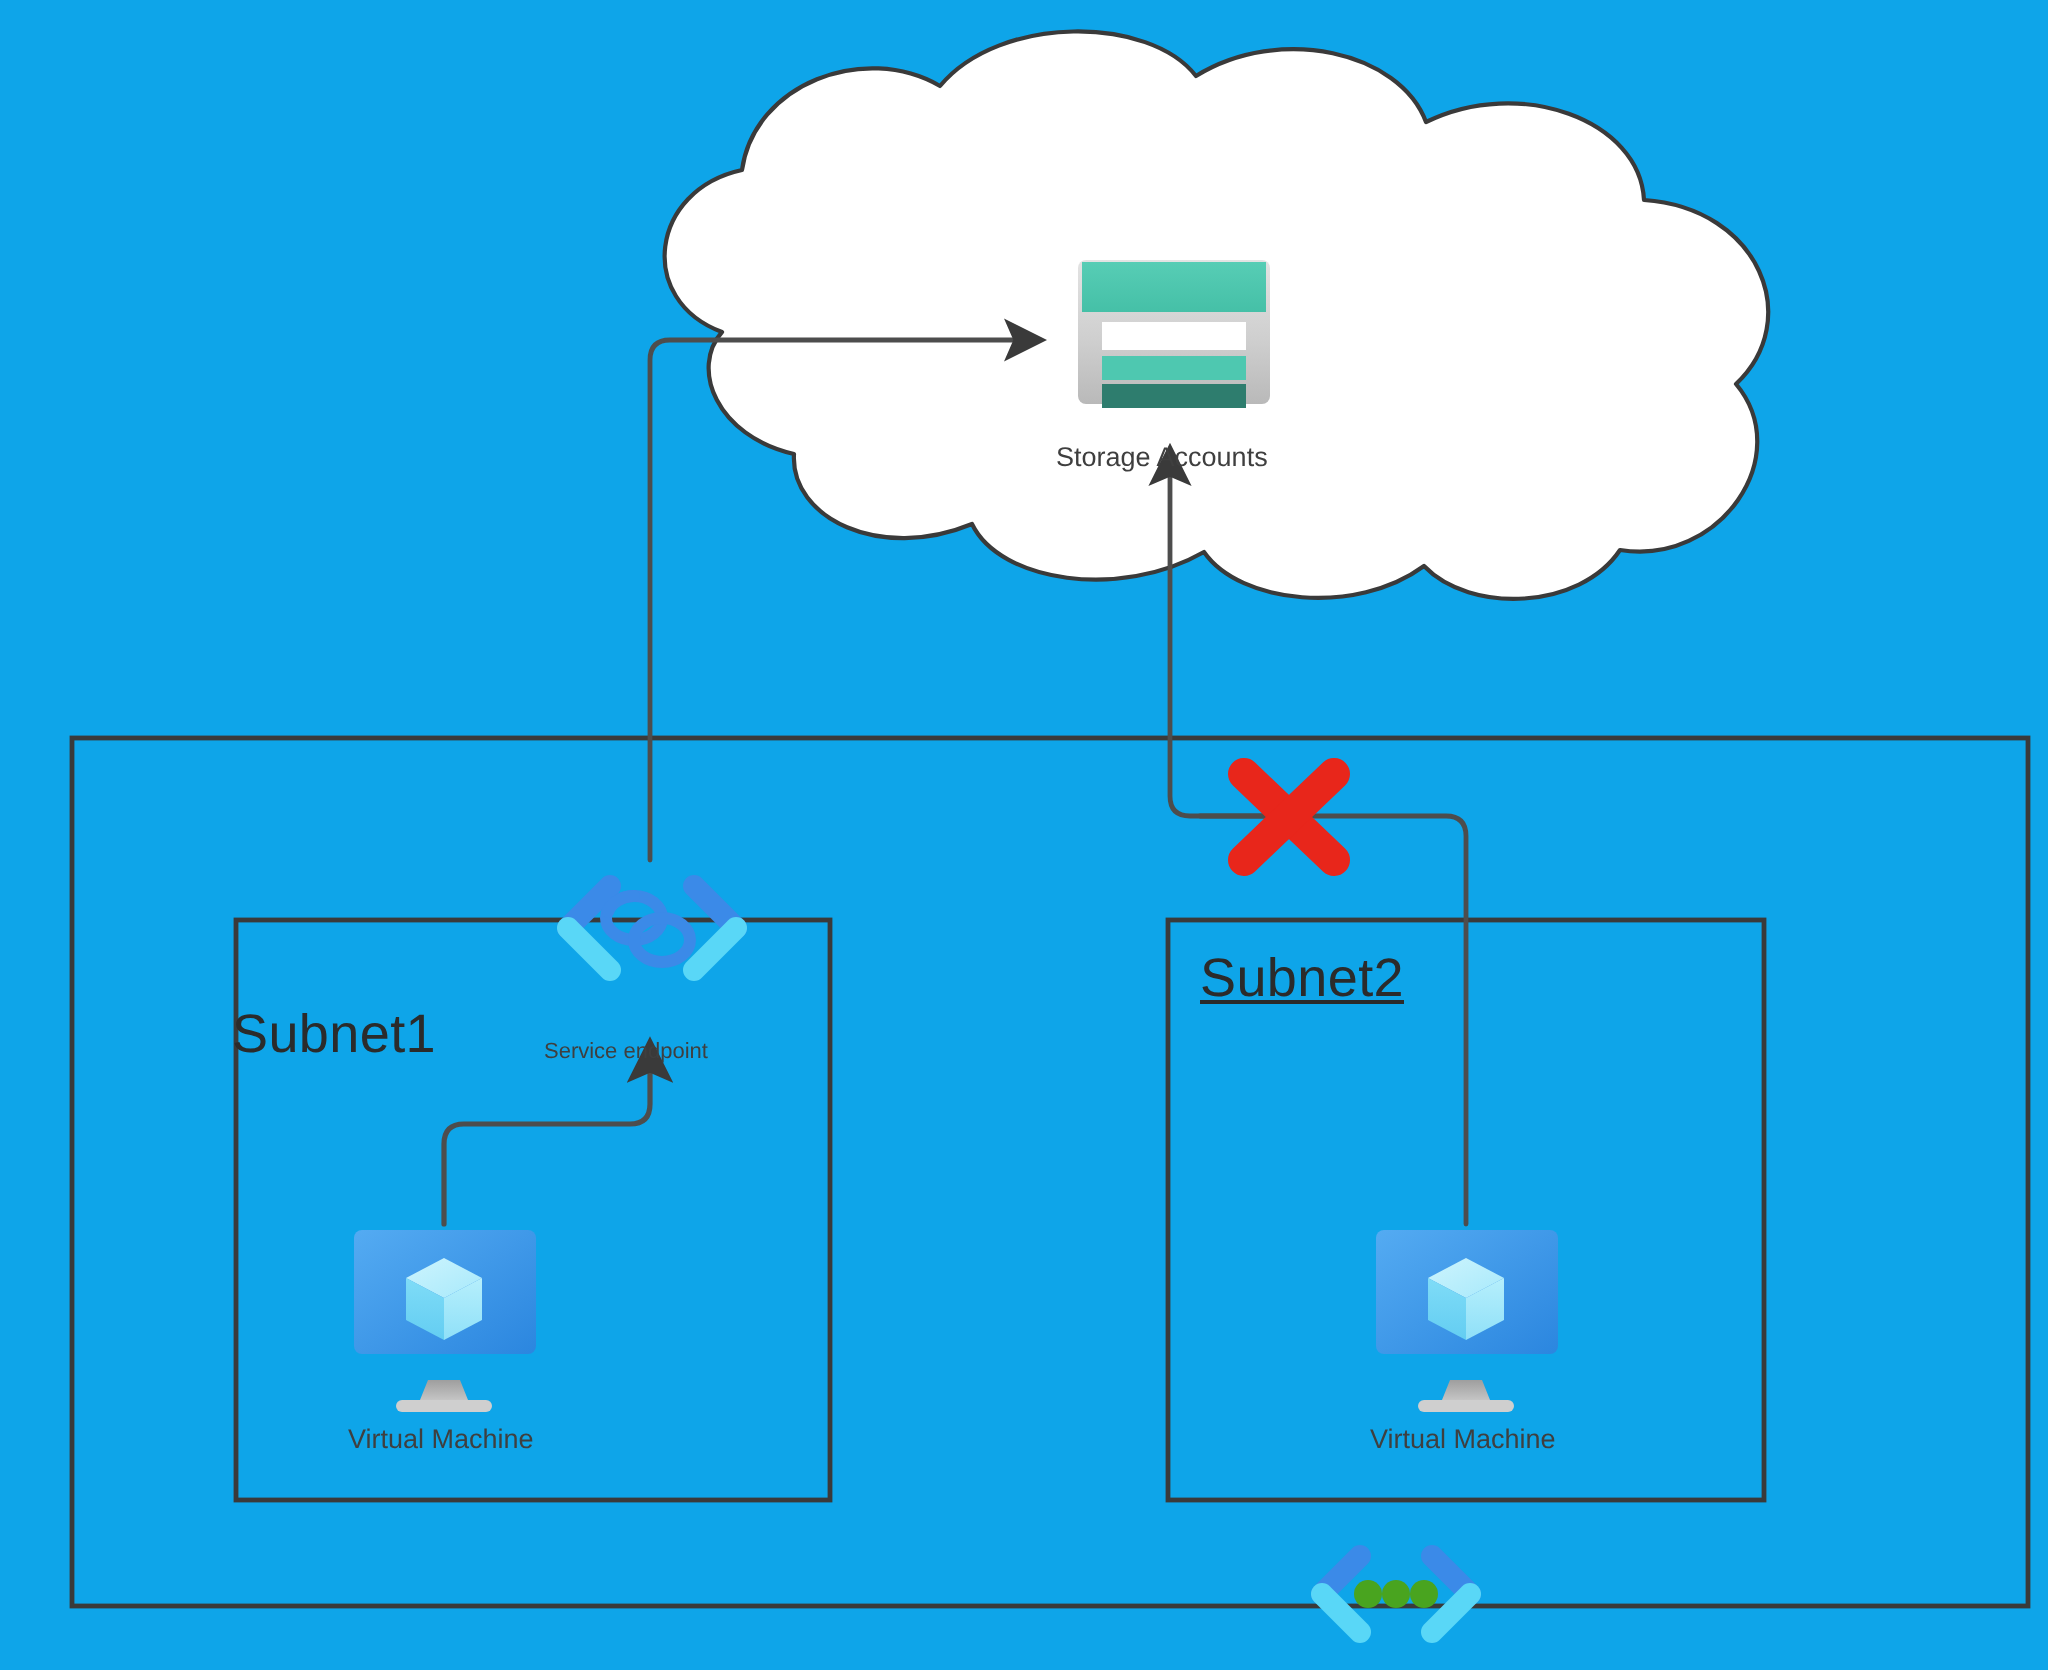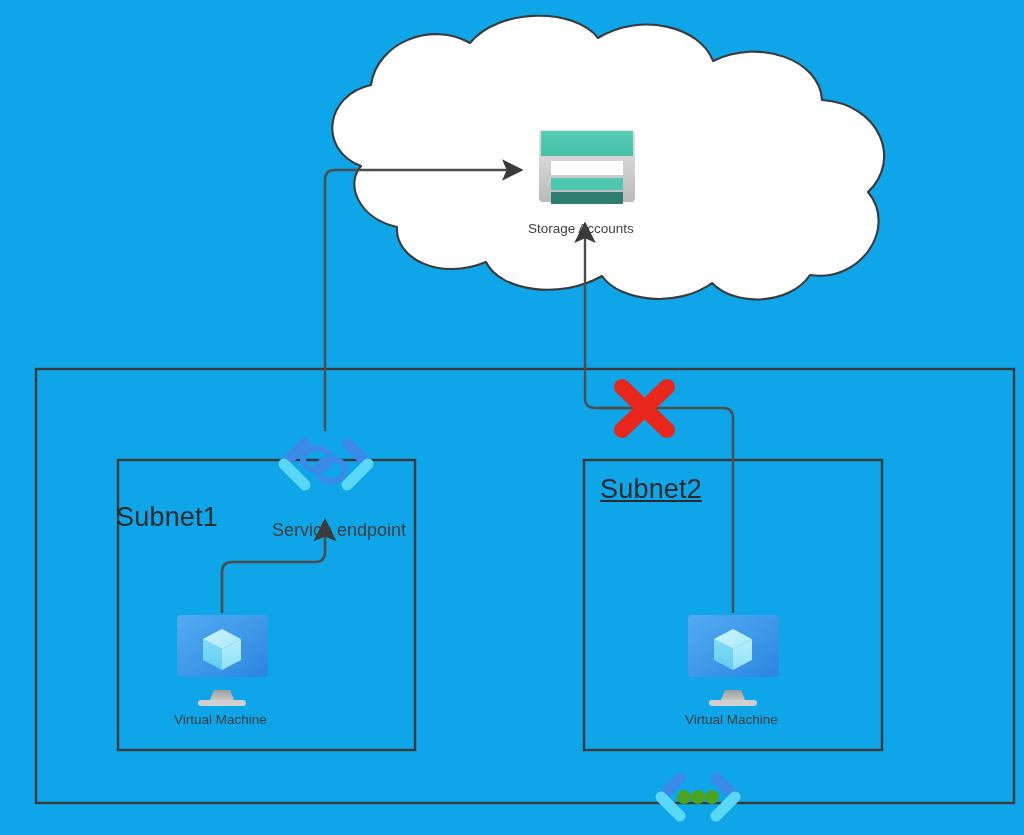--- a/index.html
+++ b/index.html
@@ -33,21 +33,21 @@
   .lbl-subnet {
     font-size: 27px;
     color: #2b2b2b;
     letter-spacing: 0.2px;
   }
   .lbl-small {
     font-size: 13.5px;
     color: #3f3f3f;
   }
   .lbl-endpoint {
-    font-size: 18px;
+    font-size: 11px;
     color: #3f3f3f;
   }
 </style>
 </head>
 <body>
 
 <div id="canvas">
 
   <svg id="diagram-svg" viewBox="0 0 1024 835" xmlns="http://www.w3.org/2000/svg">
 

